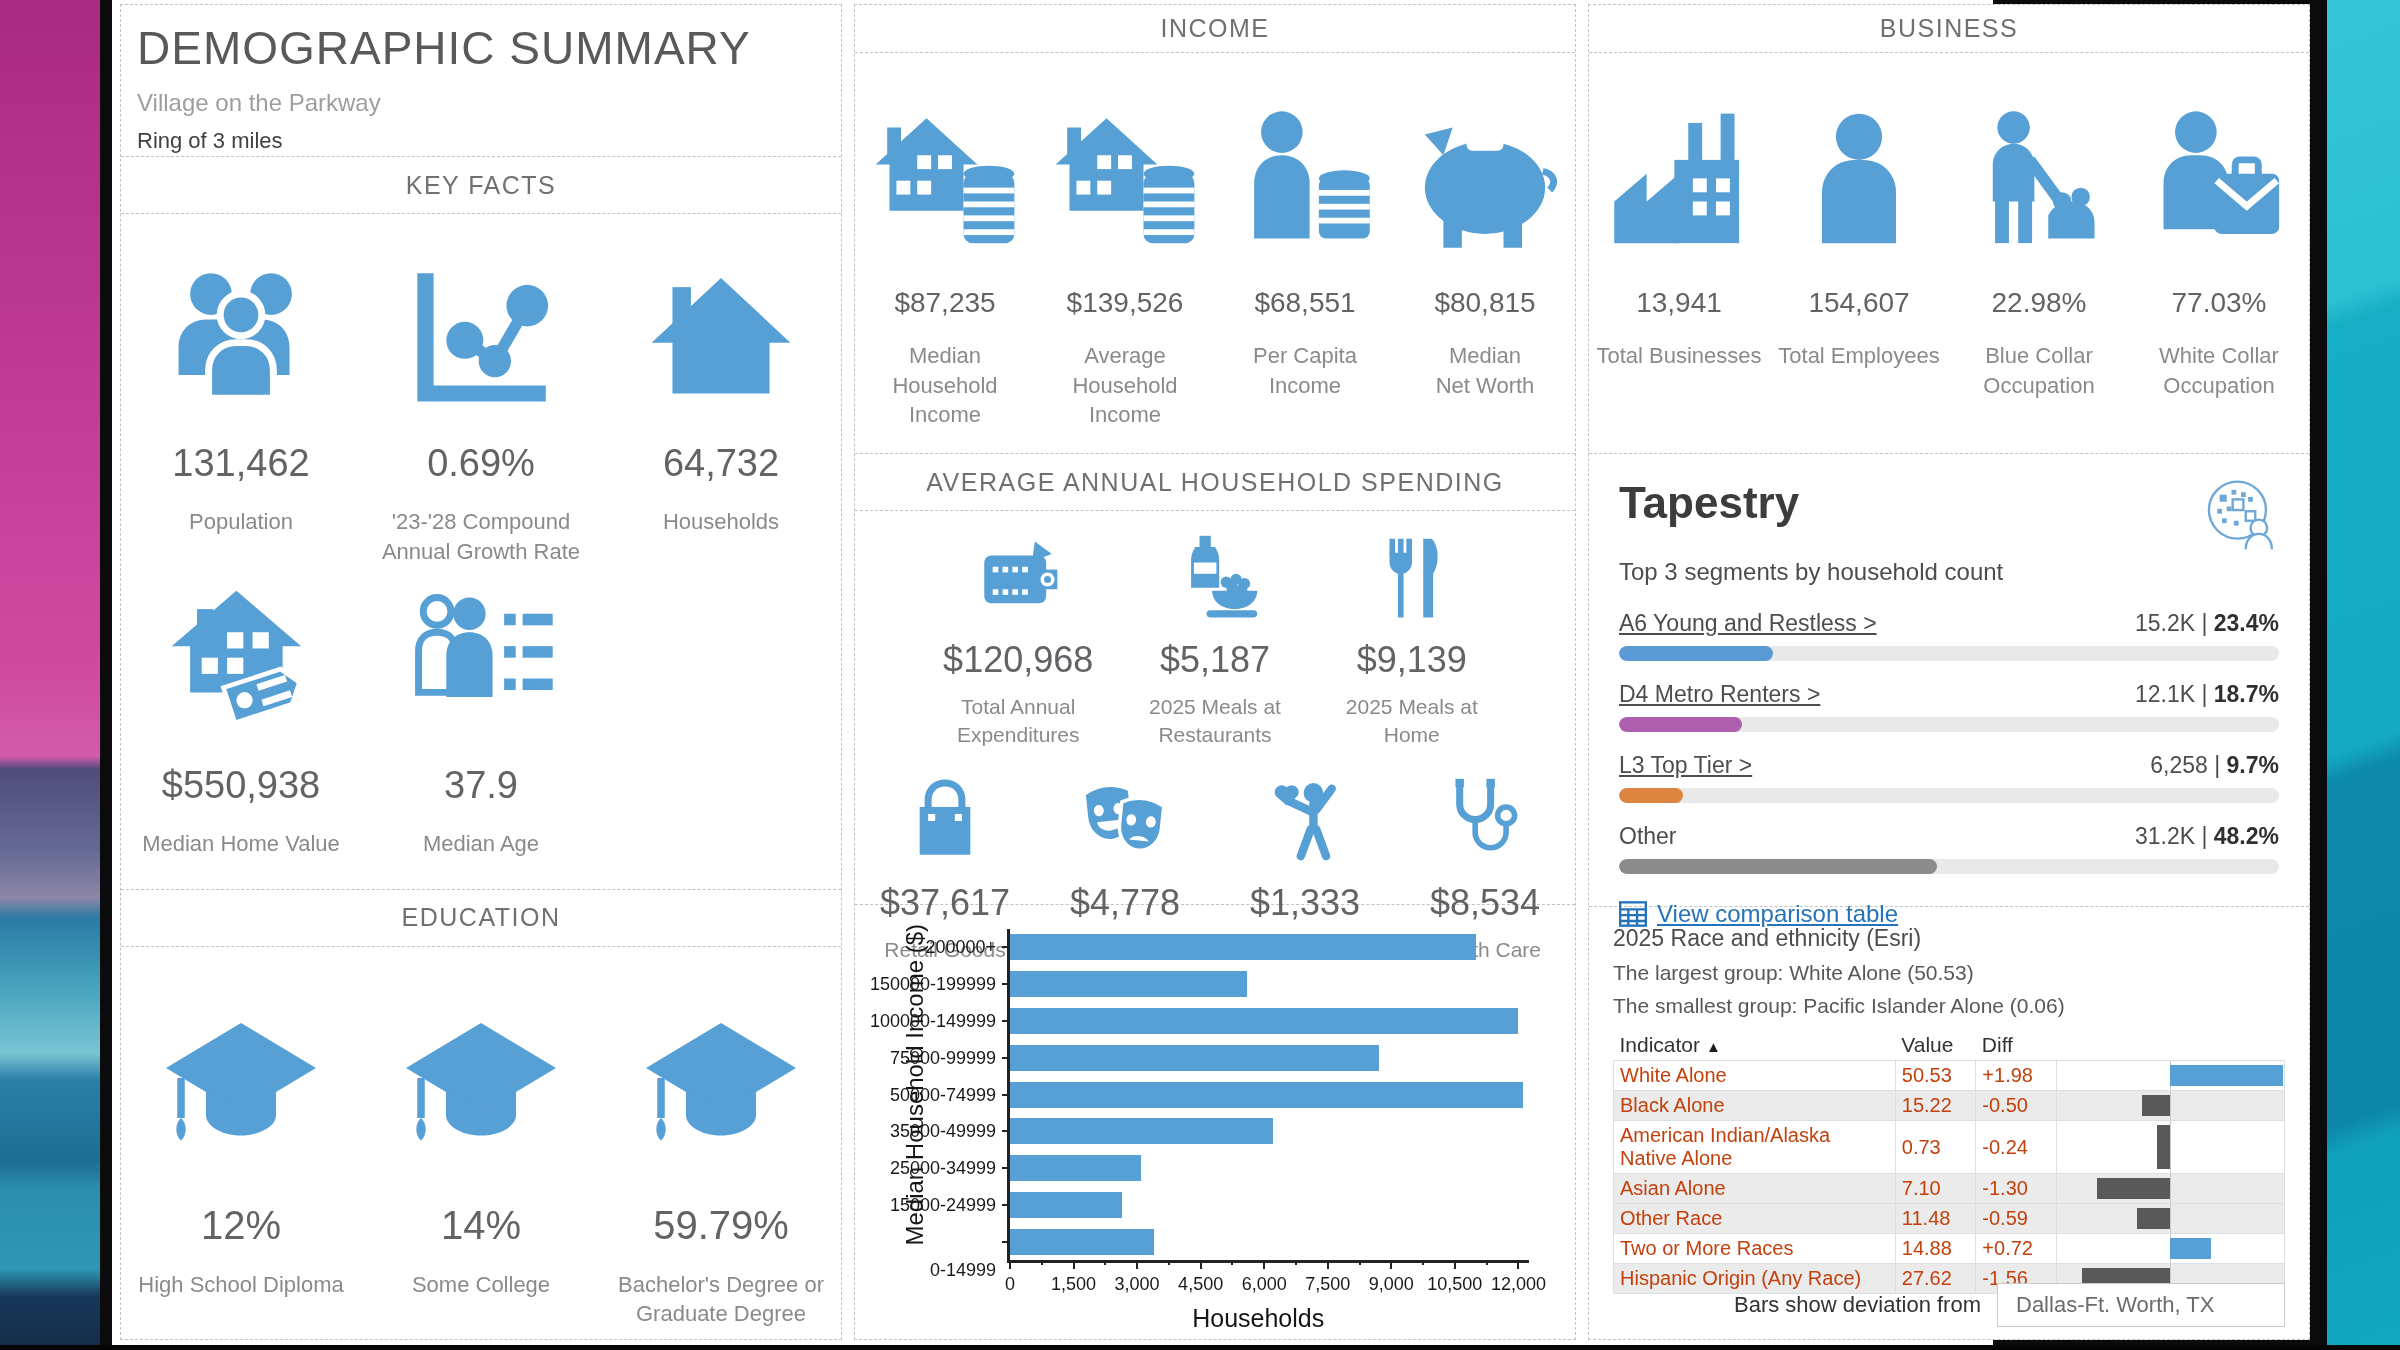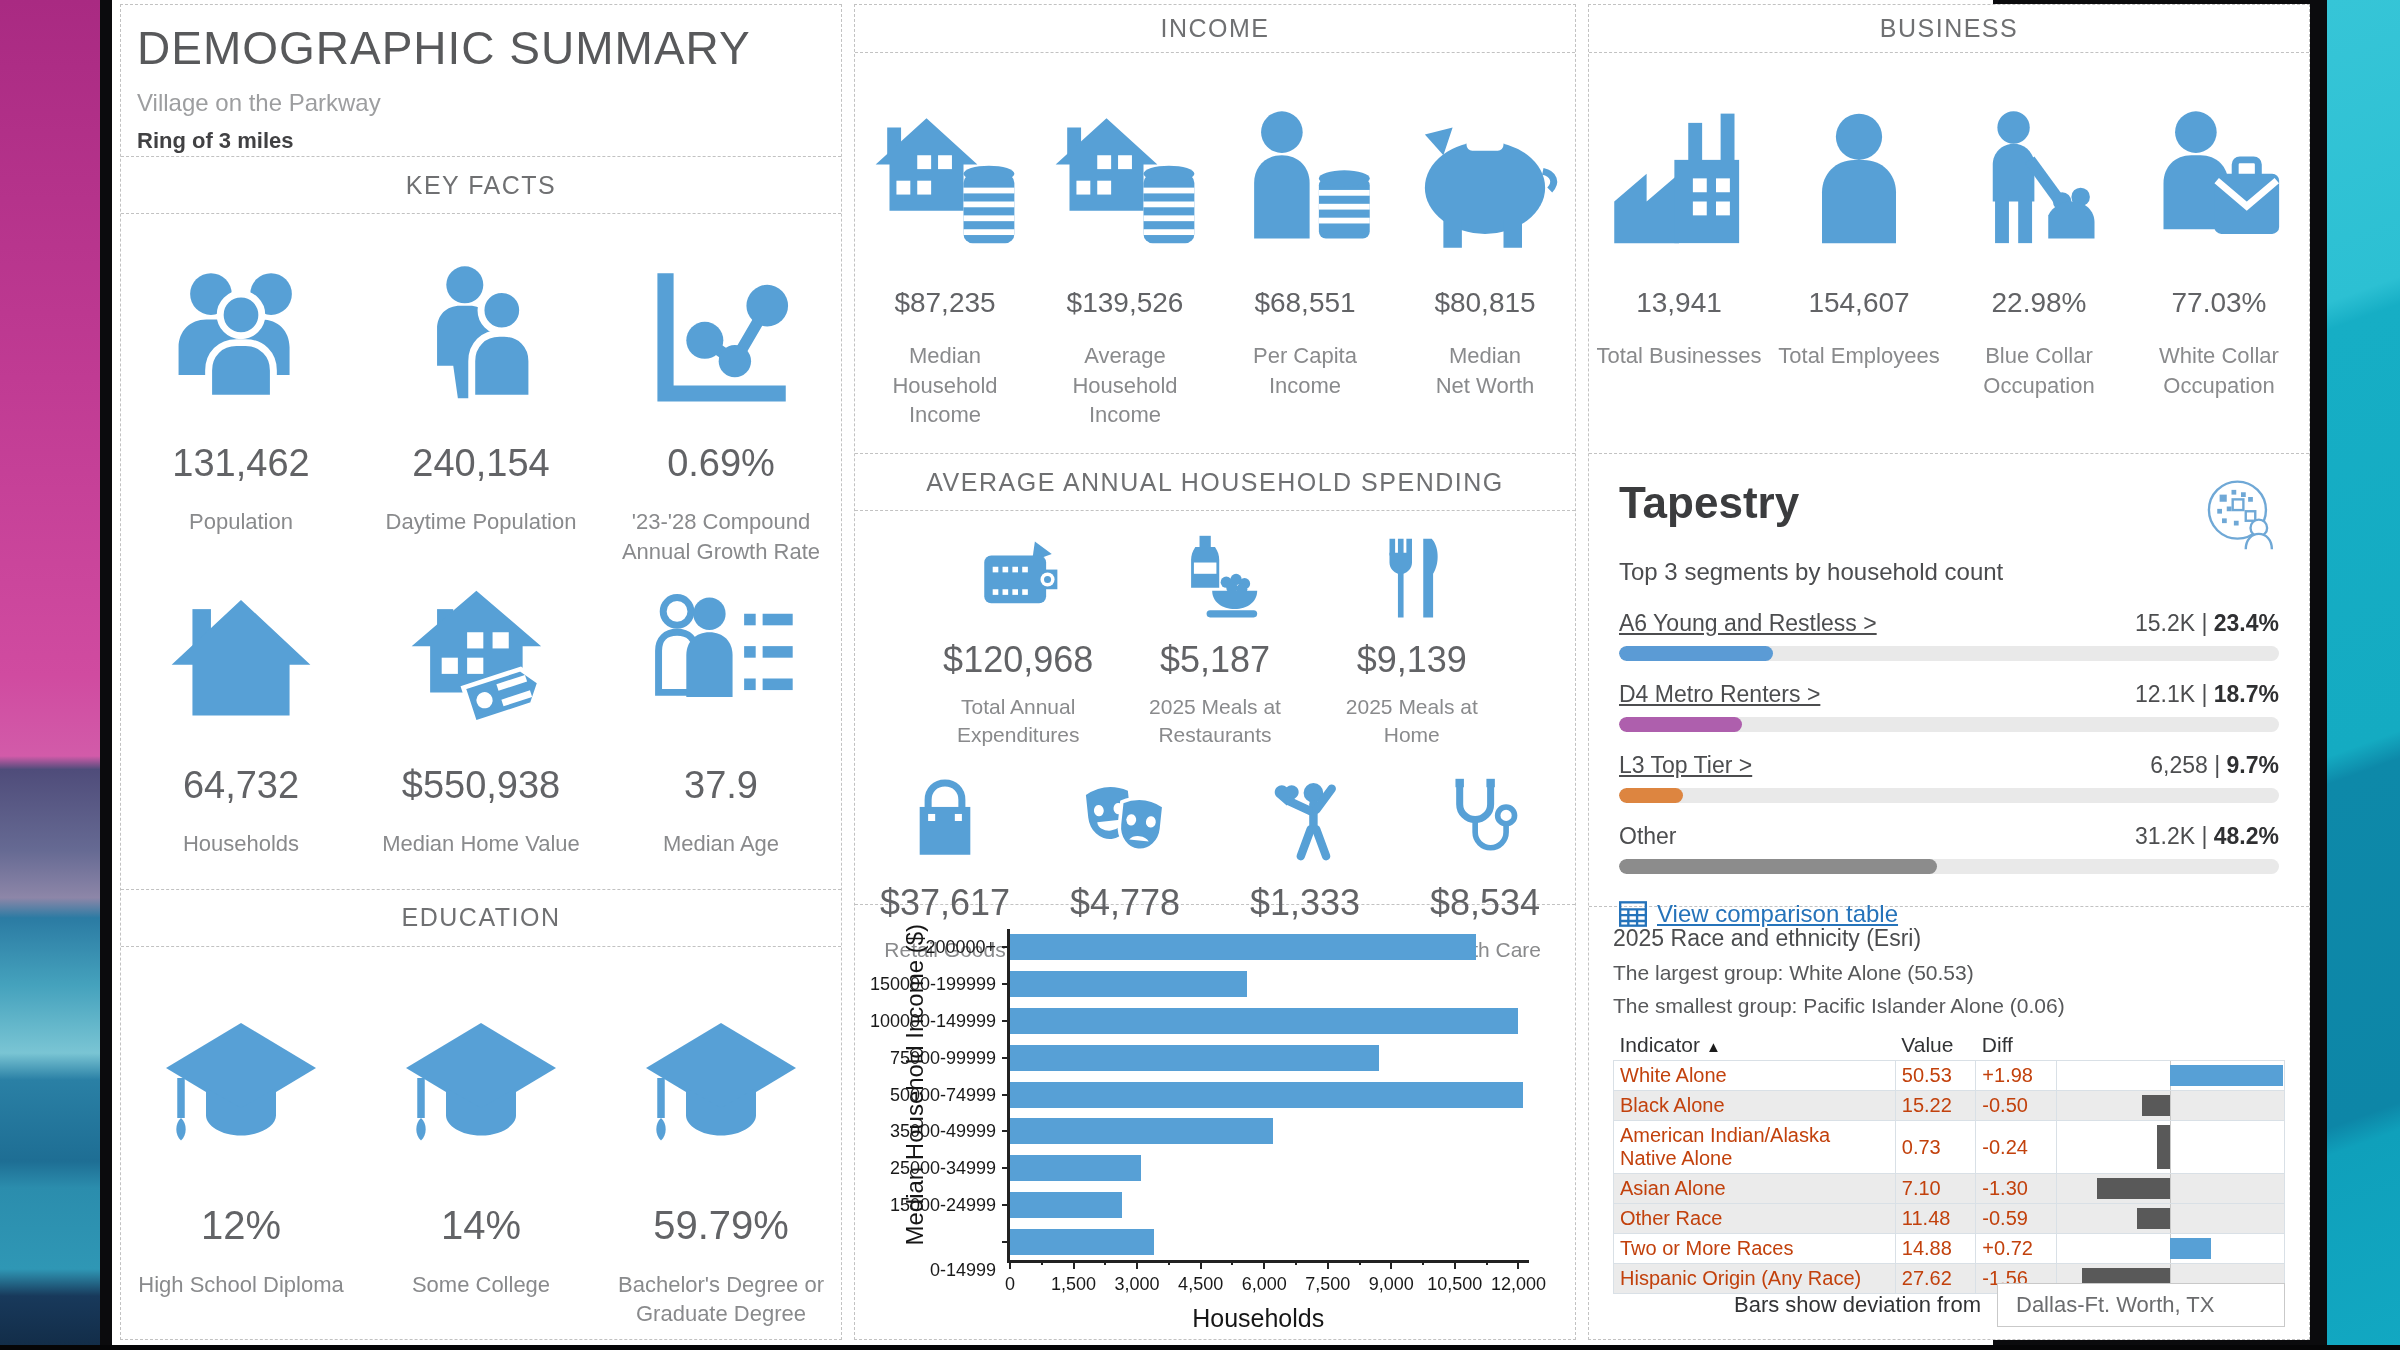--- a/index.html
+++ b/index.html
@@ -22,21 +22,21 @@
        box-sizing:border-box;display:flex;flex-direction:column;background:#fff;}
   #col1{left:8px;} #col2{left:742px;} #col3{left:1476px;}
   .hr-dashed{border-bottom:1px dashed #c2c2c2;}
   .band{height:56px;flex:none;display:flex;align-items:center;justify-content:center;
         font-size:25px;color:#6f7072;letter-spacing:1.5px;}
   .band-sm{height:47px;}
   
   #title-block{height:152px;flex:none;padding:16px 0 0 16px;box-sizing:border-box;}
   #page-title{font-size:46px;font-weight:400;color:#58595b;letter-spacing:1px;}
   #page-subtitle{margin-top:14px;font-size:24px;color:#9d9ea0;}
-  #page-area{margin-top:11px;font-size:22px;font-weight:bold;color:#414143;}
+  #page-area{margin-top:11px;font-size:22px;font-weight:normal;color:#414143;}
   
   .grid3{display:grid;grid-template-columns:repeat(3,1fr);}
   .grid4{display:grid;grid-template-columns:repeat(4,1fr);}
   .stat-cell{display:flex;flex-direction:column;align-items:center;text-align:center;}
   .icon-box{display:flex;align-items:flex-end;justify-content:center;}
   .icon-box svg{width:150px;height:148px;fill:#57A0D6;}
   .facts{flex:1;padding-top:30px;grid-auto-rows:1fr;}
   .facts .icon-box{height:168px;}
   .stat-value{font-size:38px;color:#626366;margin-top:30px;}
   .stat-label{font-size:22px;color:#898a8c;line-height:1.35;margin-top:22px;}
@@ -131,34 +131,20 @@
               <circle cx="45" cy="13" r="9"></circle>
               <path d="M5 48V36c0-7 5-12 12-12h4c3 0 6 1 8 3 2-2 5-3 8-3h4c7 0 12 5 12 12v12z"></path>
               <g stroke="#fff" stroke-width="3">
                 <circle cx="32" cy="22" r="9"></circle>
                 <path d="M18 58V46c0-7 5-12 12-12h4c7 0 12 5 12 12v12z"></path>
               </g>
             </svg>
           </span>
         <span class="stat-value">131,462</span>
         <span class="stat-label">Population</span>
-      </div>
-      <div class="stat-cell">
-        <span class="icon-box">
-            <svg viewBox="0 0 64 64">
-              <circle cx="25" cy="9" r="8"></circle>
-              <path d="M13 44V28c0-6 4-10 10-10h4c6 0 10 4 10 10v16h-7l-2 14h-6l-2-14z"></path>
-              <g stroke="#fff" stroke-width="3">
-                <circle cx="41" cy="20" r="9"></circle>
-                <path d="M28 58V42c0-7 5-12 12-12h2c7 0 12 5 12 12v16z"></path>
-              </g>
-            </svg>
-          </span>
-        <span class="stat-value">240,154</span>
-        <span class="stat-label">Daytime Population</span>
       </div>
       <div class="stat-cell">
         <span class="icon-box">
             <svg viewBox="0 0 64 64">
               <g fill="none" stroke="#57A0D6">
                 <path d="M8 4v52h52" stroke-width="7"></path>
                 <path d="M25 33l13 9 14-24" stroke-width="5"></path>
               </g>
               <circle cx="25" cy="33" r="8"></circle>
               <circle cx="38" cy="42" r="7"></circle>

